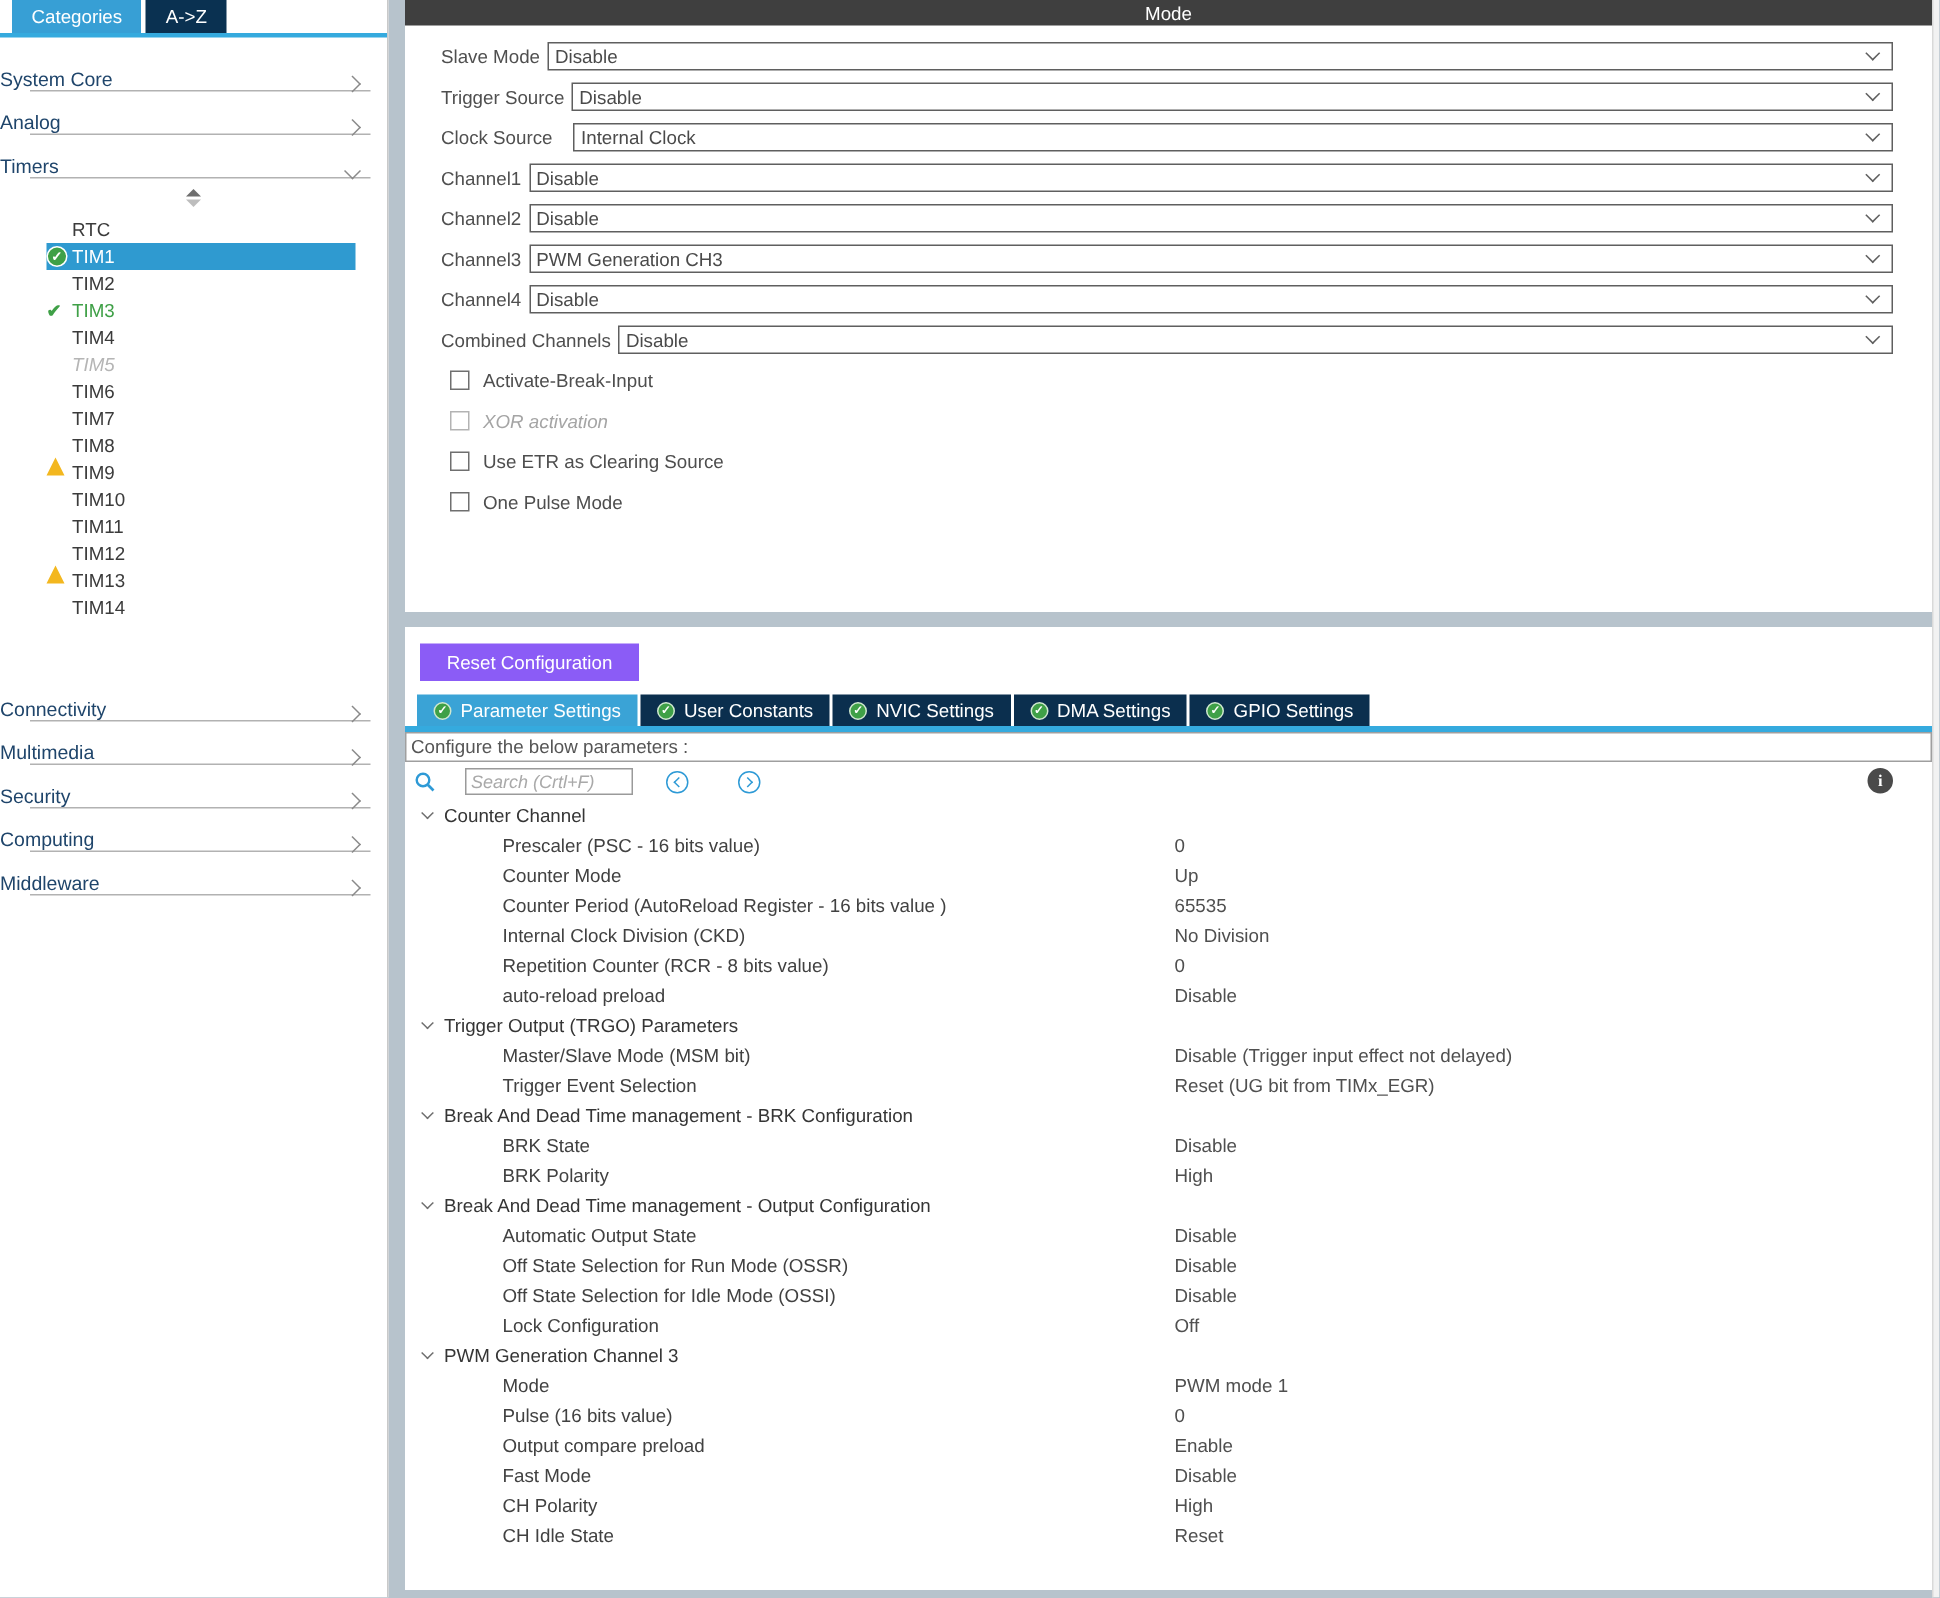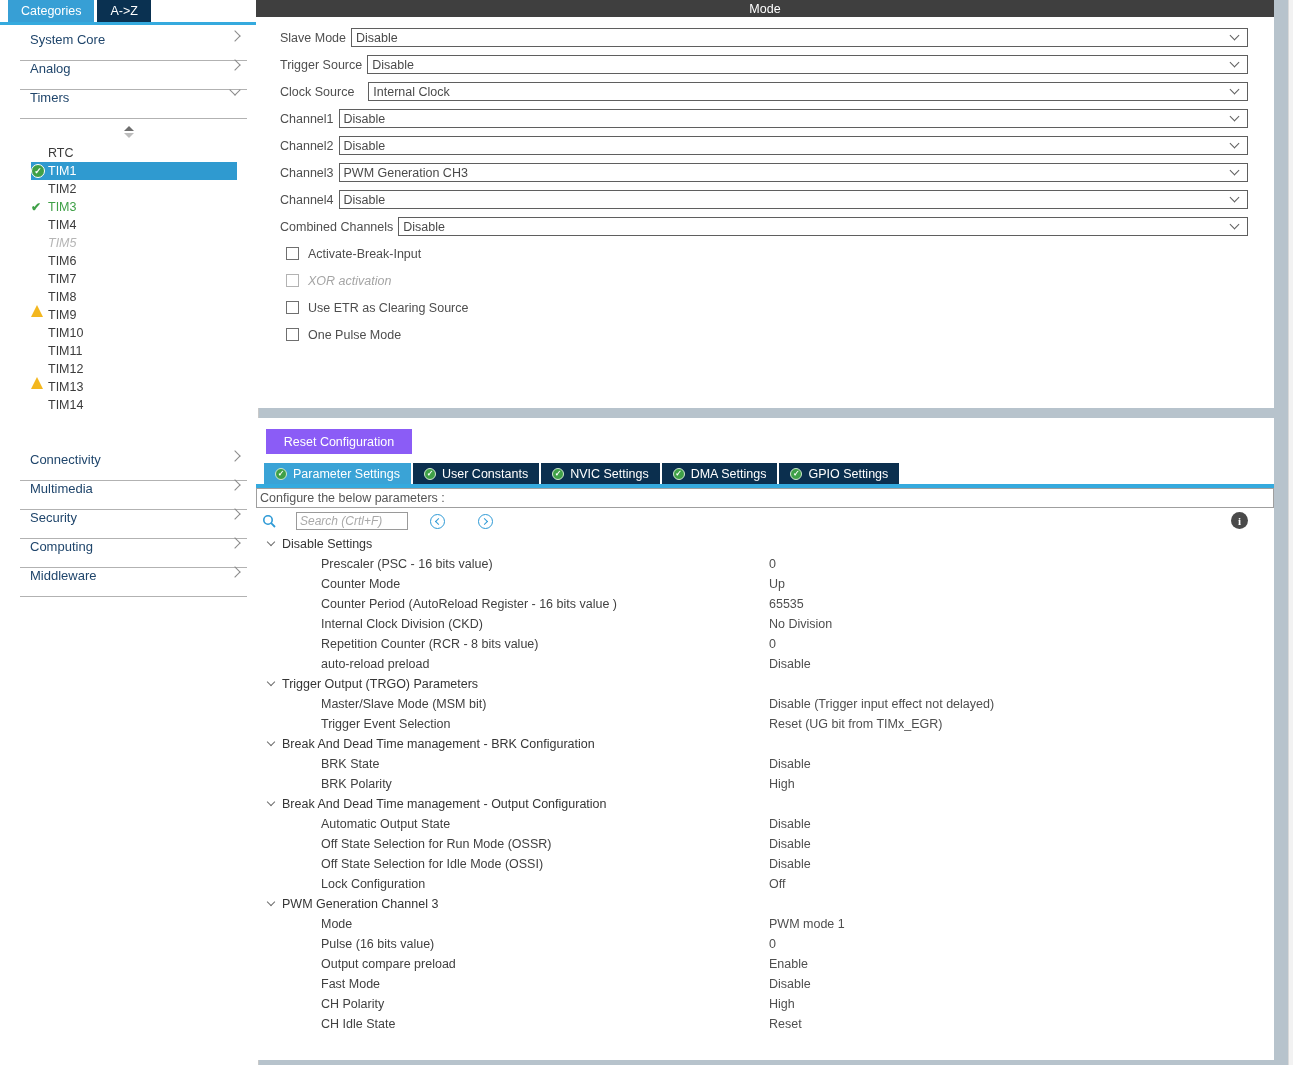--- a/index.html
+++ b/index.html
@@ -21,22 +21,22 @@
   .sidebar { position:absolute; left:0; top:0; width:259px; height:1065px;
     background:#ffffff; border-right:1px solid #c9c9c9; }
   .side-tabs { display:flex; align-items:flex-end; padding-left:8px; height:22px; }
   .side-tab { height:22px; padding:0 13px; display:flex; align-items:center;
     color:#fff; font-size:12.5px; cursor:pointer; }
   .side-tab.active { background:#379fd5; }
   .side-tab.dark { background:#0a3151; margin-left:3px; }
   .side-accent { height:3px; background:#35aade; width:100%; }
 
   .cat-block { margin-top:7px; }
-  .cat-row { height:28px; display:flex; align-items:flex-start;
-    padding-left:30px; padding-right:19px; cursor:pointer; }
+  .cat-row { height:28px; display:flex; align-items:flex-end;
+    padding-right:19px; cursor:pointer; }
   .cat-label { color:#1f456b; font-size:13px; flex:1; }
   .cat-divider { border-bottom:1px solid #b2b2b2; margin:0 11px 0 20px; }
 
   .chev { width:8px; height:8px; border-right:1.5px solid #8a8a8a;
     border-bottom:1.5px solid #8a8a8a; display:inline-block; }
   .chev.right { transform:rotate(-45deg); }
   .chev.down  { transform:rotate(45deg); margin-top:-4px; }
 
   .spinner { height:25px; display:flex; flex-direction:column;
     align-items:center; justify-content:center; }
@@ -58,21 +58,21 @@
     border:1.5px solid #fff; color:#fff; font-size:9px; font-weight:bold;
     display:flex; align-items:center; justify-content:center; }
   .glyph-check { color:#3fa047; font-weight:bold; font-size:12px; }
   .warn-tri { width:13px; height:12px; position:relative; }
   .warn-tri .tri { width:0; height:0; border-left:6.5px solid transparent;
     border-right:6.5px solid transparent; border-bottom:12px solid #f3b71f; }
   .warn-tri .bang { position:absolute; left:0; top:2px; width:13px; text-align:center;
     color:#fff; font-size:8px; font-weight:bold; }
 
   
-  .panel { position:absolute; left:256px; width:1018px; background:#fff; }
+  .panel { position:absolute; left:270px; width:1018px; background:#fff; }
   .panel-header { height:17px; background:#3f3f3f; color:#fff;
     display:flex; align-items:center; justify-content:center; font-size:12.5px; }
   .mode-panel { top:0; height:408px; }
   .config-panel { top:418px; height:642px; }
   .config-panel .panel-header { height:18px; }
 
   
   .mode-body { padding-top:7px; }
   .drop-row { height:27px; display:flex; align-items:center; padding:0 26px 0 24px; }
   .drop-label { color:#4f4f4f; margin-right:5px; white-space:nowrap; }
@@ -403,21 +403,21 @@
     </div>
     <div class="nav-circle next">
       <span class="chev rightc"></span>
     </div>
     <div class="info-icon">i</div>
   </div>
 
   <div class="tree" id="param-tree">
       <div class="tree-row group">
     <span class="chev down tr-chev"></span>
-    <span class="tr-label">Disable Settings</span>
+    <span class="tr-label">Counter Channel</span>
   </div>
       <div class="tree-row param">
     <span class="tr-label">Prescaler (PSC - 16 bits value)</span>
     <span class="tr-value">0</span>
   </div>
       <div class="tree-row param">
     <span class="tr-label">Counter Mode</span>
     <span class="tr-value">Up</span>
   </div>
       <div class="tree-row param">

